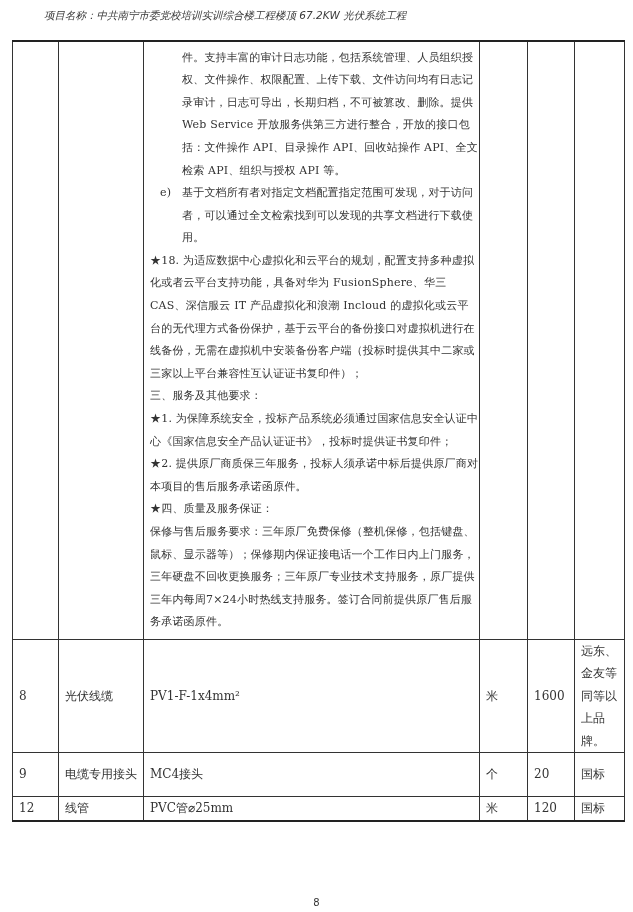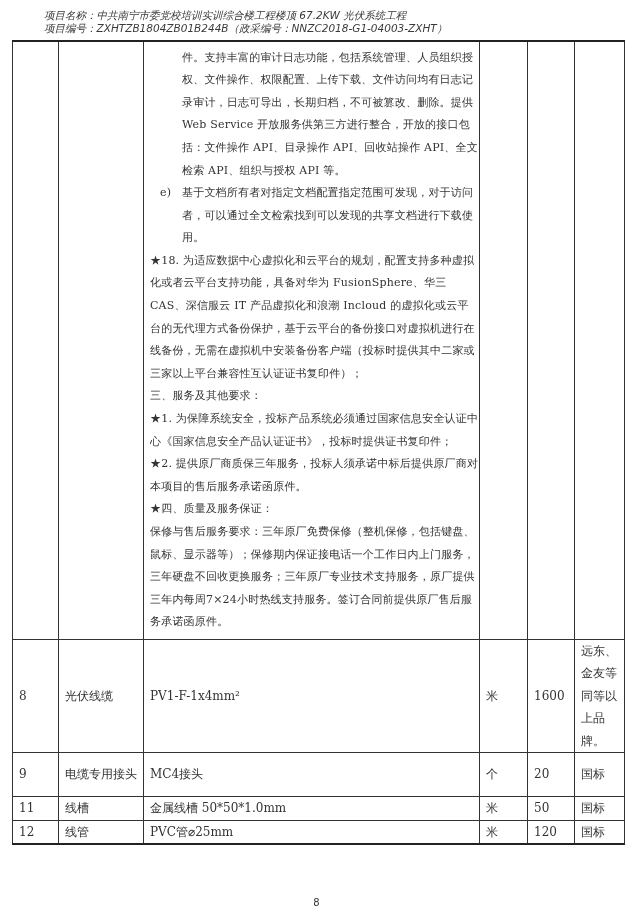--- a/index.html
+++ b/index.html
@@ -37,21 +37,20 @@
     position: absolute; left: 0; width: 633px; top: 897px;
     text-align: center; font-size: 10px; color: #333;
     font-family: "DejaVu Sans", "Liberation Sans", sans-serif;
   }
 </style>
 </head>
 <body>
 
 <div class="header">
   <div>项目名称：中共南宁市委党校培训实训综合楼工程楼顶 67.2KW 光伏系统工程</div>
-  <div>项目编号：ZXHTZB1804ZB01B244B（政采编号：NNZC2018-G1-04003-ZXHT）</div>
 </div>
 
 <table class="doc">
   <colgroup>
     <col style="width:46px">
     <col style="width:85px">
     <col style="width:336px">
     <col style="width:48px">
     <col style="width:47px">
     <col style="width:50px">
@@ -90,28 +89,20 @@
   <tr style="height:44px;">
     <td>9</td>
     <td>电缆专用接头</td>
     <td>MC4接头</td>
     <td>个</td>
     <td>20</td>
     <td>国标</td>
   </tr>
 
 
-  <tr style="height:23px;">
-    <td>11</td>
-    <td>线槽</td>
-    <td>金属线槽 50*50*1.0mm</td>
-    <td>米</td>
-    <td>50</td>
-    <td>国标</td>
-  </tr>
 
   <tr style="height:24px;">
     <td>12</td>
     <td>线管</td>
     <td>PVC管⌀25mm</td>
     <td>米</td>
     <td>120</td>
     <td>国标</td>
   </tr>
 

